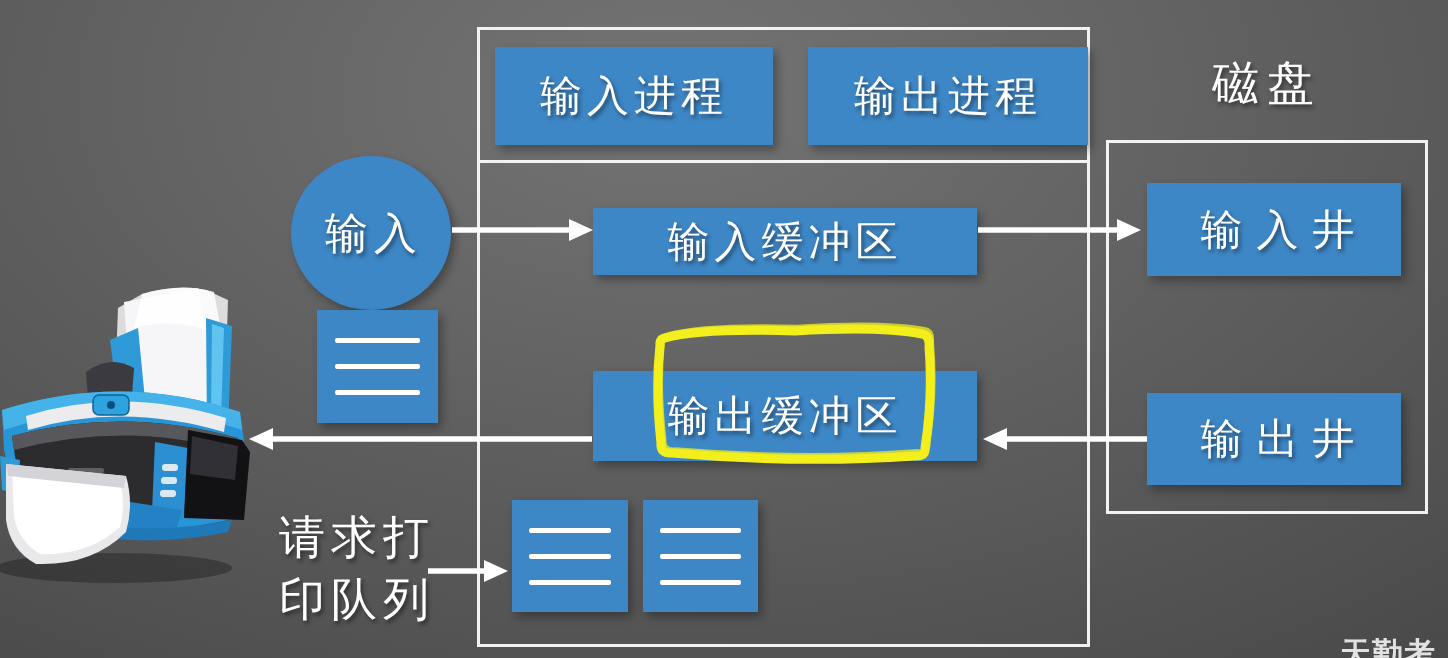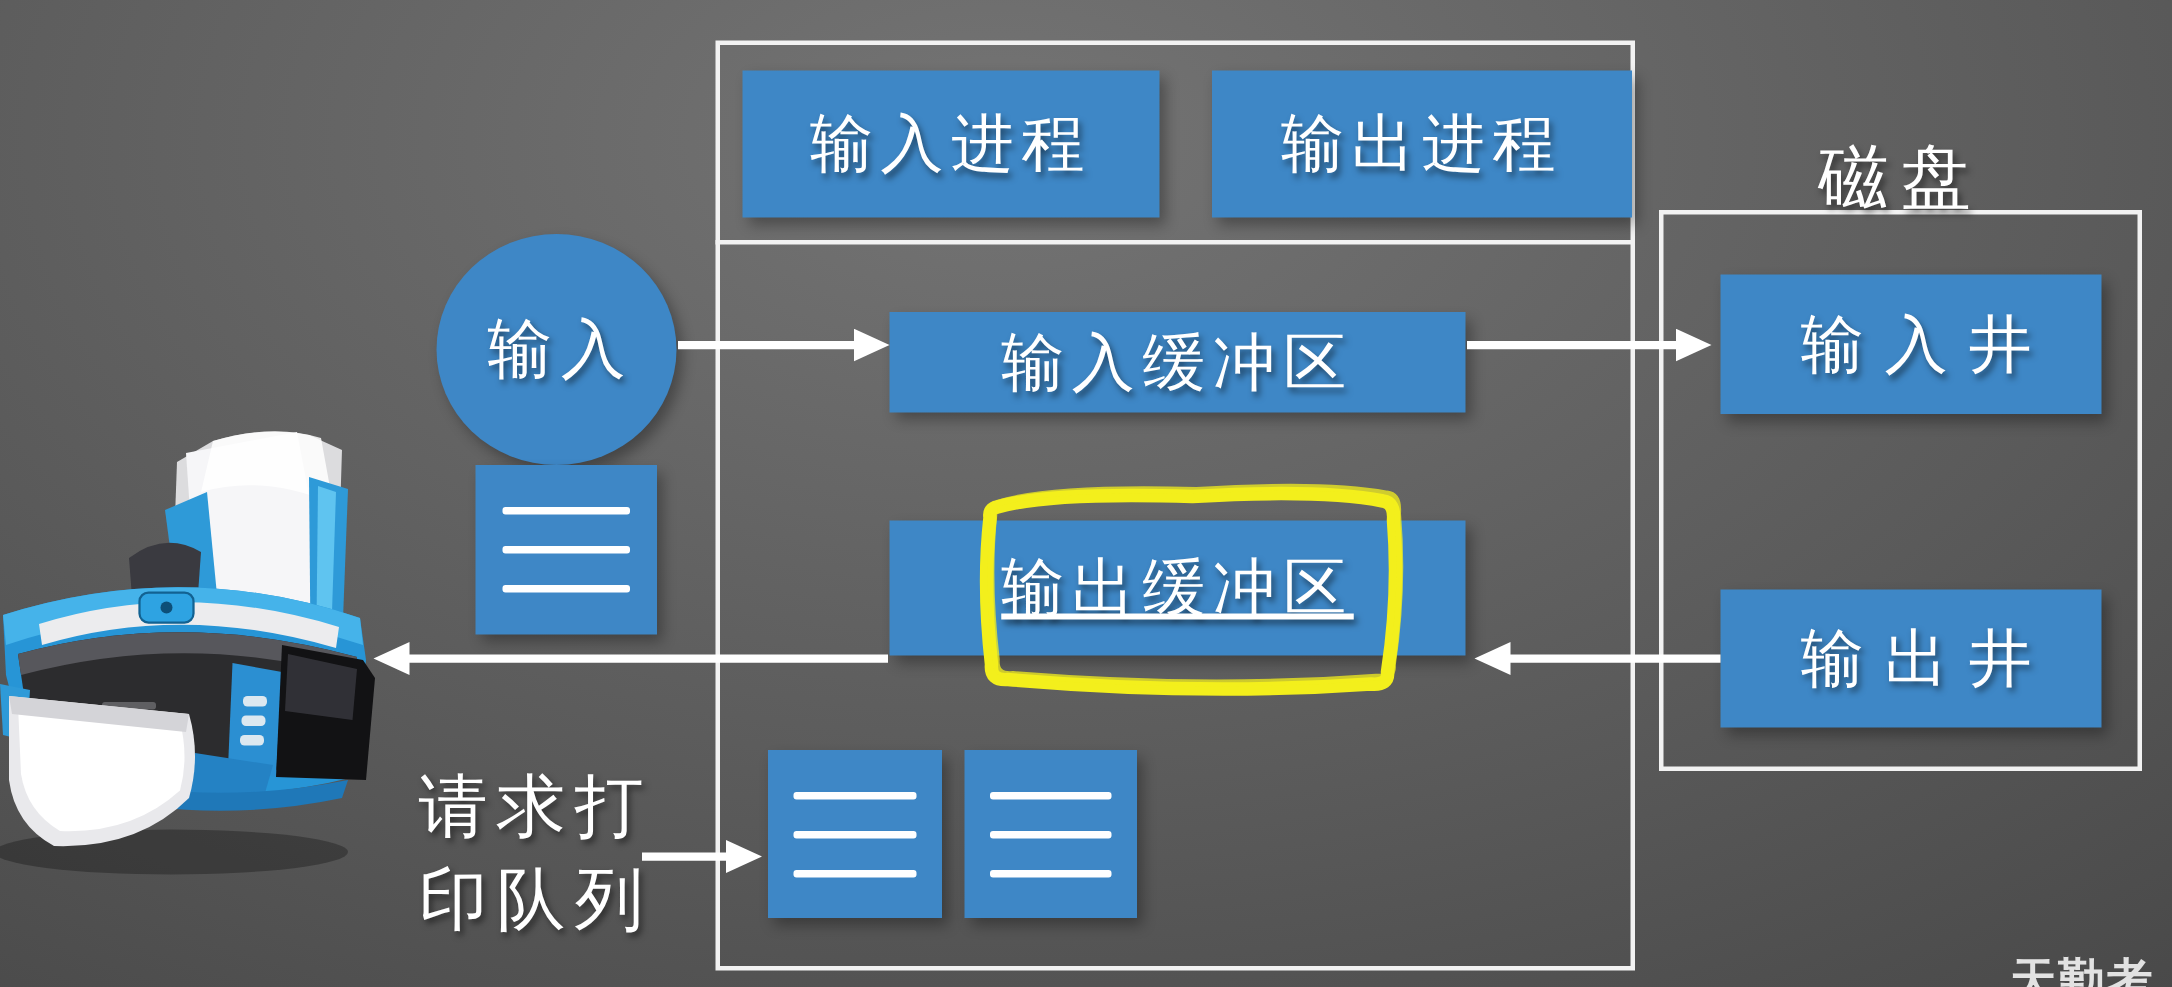--- a/index.html
+++ b/index.html
@@ -20,21 +20,21 @@
     font-size:42px;font-weight:300;letter-spacing:5px;
     text-shadow:2px 3px 4px rgba(0,0,0,.5);
     box-shadow:4px 5px 9px rgba(0,0,0,.32);
     white-space:nowrap;
     text-align:right;
   }
   .well{letter-spacing:14px;padding-left:21px;}
   .frame{position:absolute;border:3px solid #f2f2f2;box-sizing:border-box;}
   .hline{position:absolute;height:3px;background:#f2f2f2;}
   .label{position:absolute;color:#fff;text-shadow:2px 3px 4px rgba(0,0,0,.5);font-weight:300;}
-  #disk-label{left:1106px;top:52px;width:322px;text-align:center;font-size:47px;letter-spacing:8px;margin-top:35px;}
+  #disk-label{left:1106px;top:52px;width:322px;text-align:center;font-size:47px;letter-spacing:8px;}
   #input-device{
     left:291px;top:156px;width:154px;height:154px;border-radius:50%;
     flex-direction:column;font-size:43px;line-height:60px;letter-spacing:6px;padding-left:6px;
   }
   .queue-box{
     position:absolute;background:var(--box-blue);
     display:flex;flex-direction:column;align-items:center;justify-content:center;gap:21px;
     box-shadow:4px 5px 9px rgba(0,0,0,.32);
   }
   .queue-line{width:70%;height:5px;background:#fff;border-radius:2px;}
@@ -51,21 +51,21 @@
   <div class="frame" id="big-container" style="left:477px;top:27px;width:613px;height:620px;"></div>
   <div class="hline" style="left:477px;top:160px;width:613px;"></div>
 
   <div class="frame" id="disk-container" style="left:1106px;top:140px;width:322px;height:374px;"></div>
   <div class="label" id="disk-label">磁盘</div>
 
   <div class="box" style="left:495px;top:47px;width:278px;height:98px;">输入进程</div>
   <div class="box" style="left:793px;top:47px;width:280px;height:98px;margin-left:15px;">输出进程</div>
 
   <div class="box" style="left:593px;top:208px;width:384px;height:67px;">输入缓冲区</div>
-  <div class="box" style="left:593px;top:347px;width:384px;height:90px;text-decoration:underline;">输出缓冲区</div>
+  <div class="box" style="left:593px;top:371px;width:384px;height:90px;">输出缓冲区</div>
 
   <div class="box well" style="left:1147px;top:183px;width:233px;height:93px;">输入井</div>
   <div class="box well" style="left:1147px;top:393px;width:233px;height:92px;">输出井</div>
 
   <div class="box" id="input-device">
     <span>输入</span>
   </div>
 
   <div class="queue-box" style="left:317px;top:310px;width:121px;height:113px;">
     <i class="queue-line"></i>

